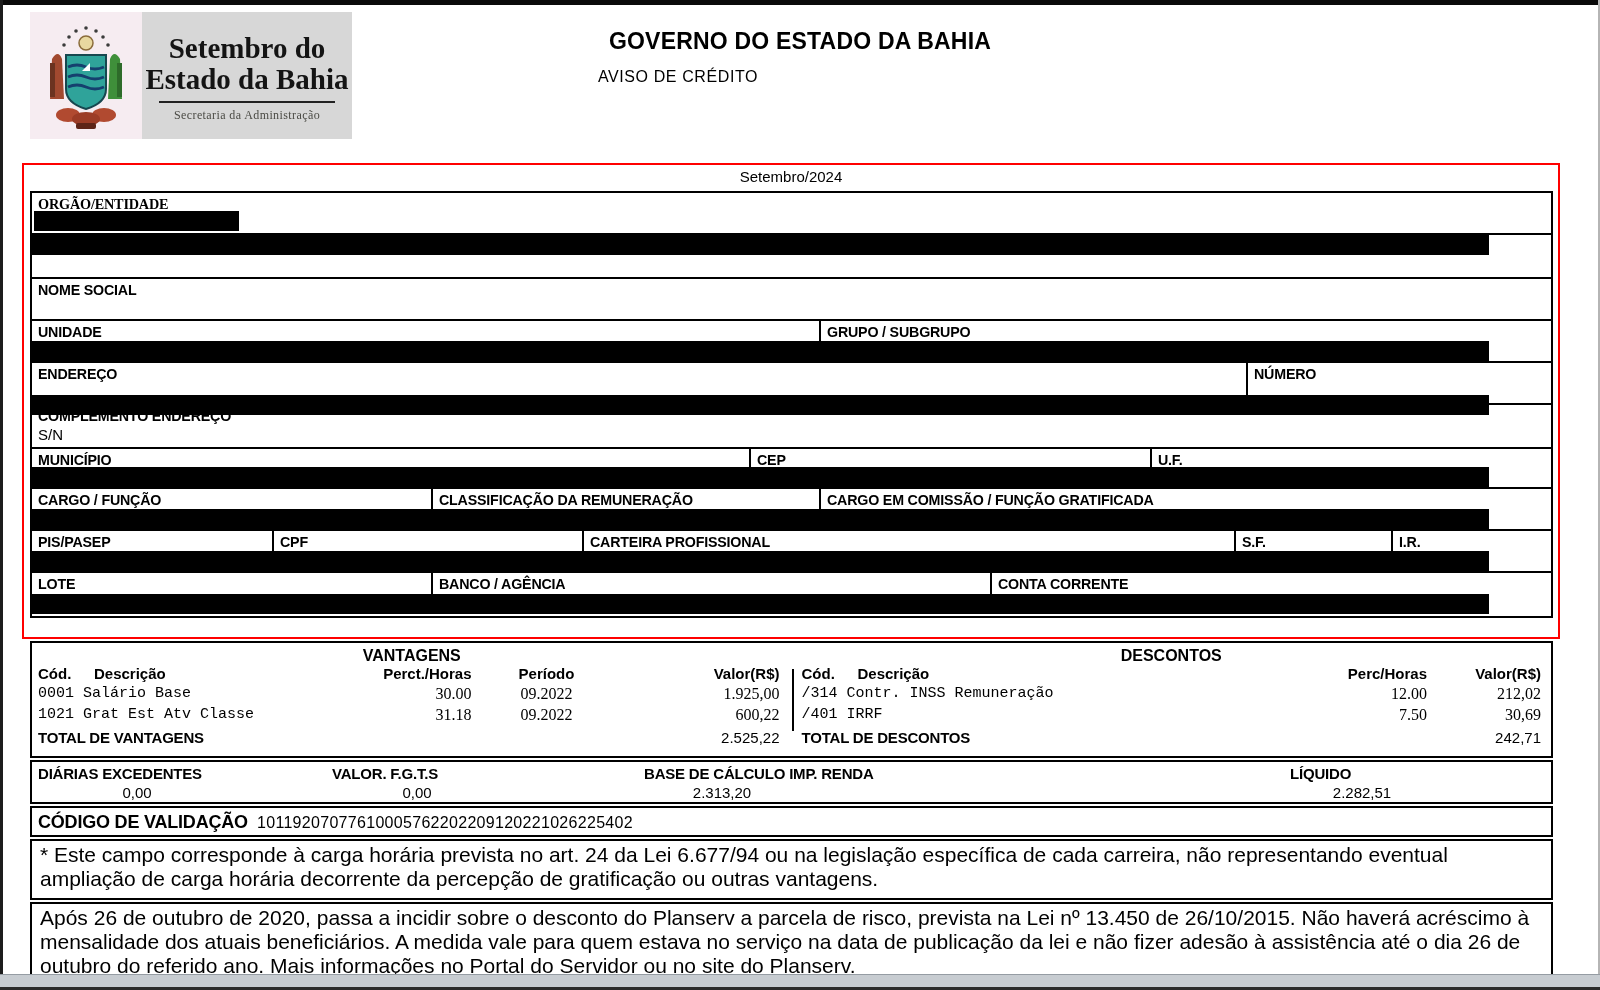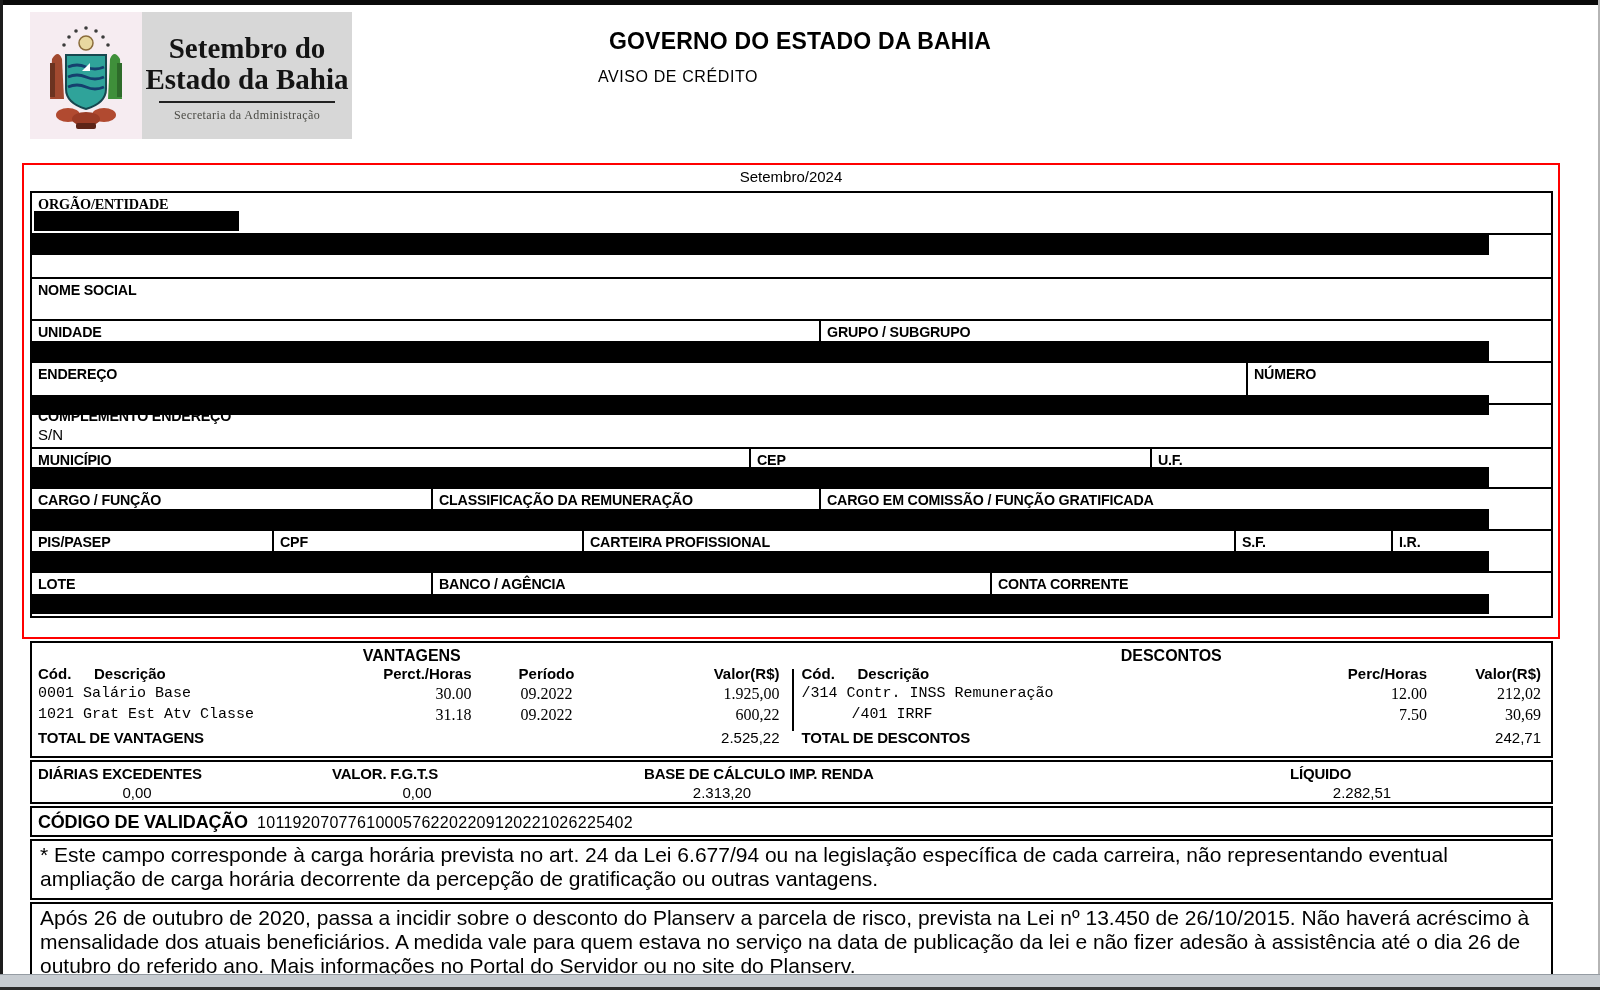--- a/index.html
+++ b/index.html
@@ -249,21 +249,21 @@
       <div class="c-desc" style="padding-left:10px;"><span class="codehead">Cód.</span><span>Descrição</span></div>
       <div class="c-perc-r">Perc/Horas</div>
       <div class="c-valor-r">Valor(R$)</div>
     </div>
     <div class="pay-row">
       <div class="c-desc mono" style="padding-left:10px;">/314 Contr. INSS Remuneração</div>
       <div class="c-perc-r num">12.00</div>
       <div class="c-valor-r num">212,02</div>
     </div>
     <div class="pay-row">
-      <div class="c-desc mono" style="padding-left:28px;margin-left:32px;">/401 IRRF</div>
+      <div class="c-desc mono" style="padding-left:10px;">/401 IRRF</div>
       <div class="c-perc-r num">7.50</div>
       <div class="c-valor-r num">30,69</div>
     </div>
     <div class="total-row">
       <div class="tot-lbl" style="padding-left:10px;">TOTAL DE DESCONTOS</div>
       <div class="c-valor-r tot-val">242,71</div>
     </div>
   </div>
   <div class="center-divider"></div>
 </div>

